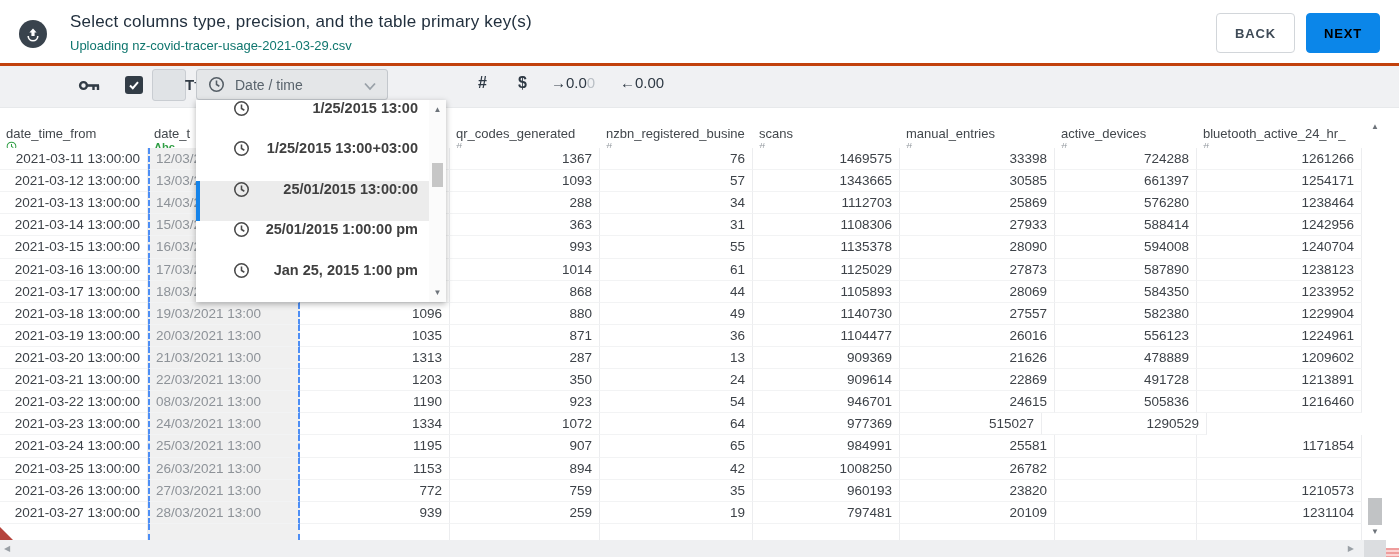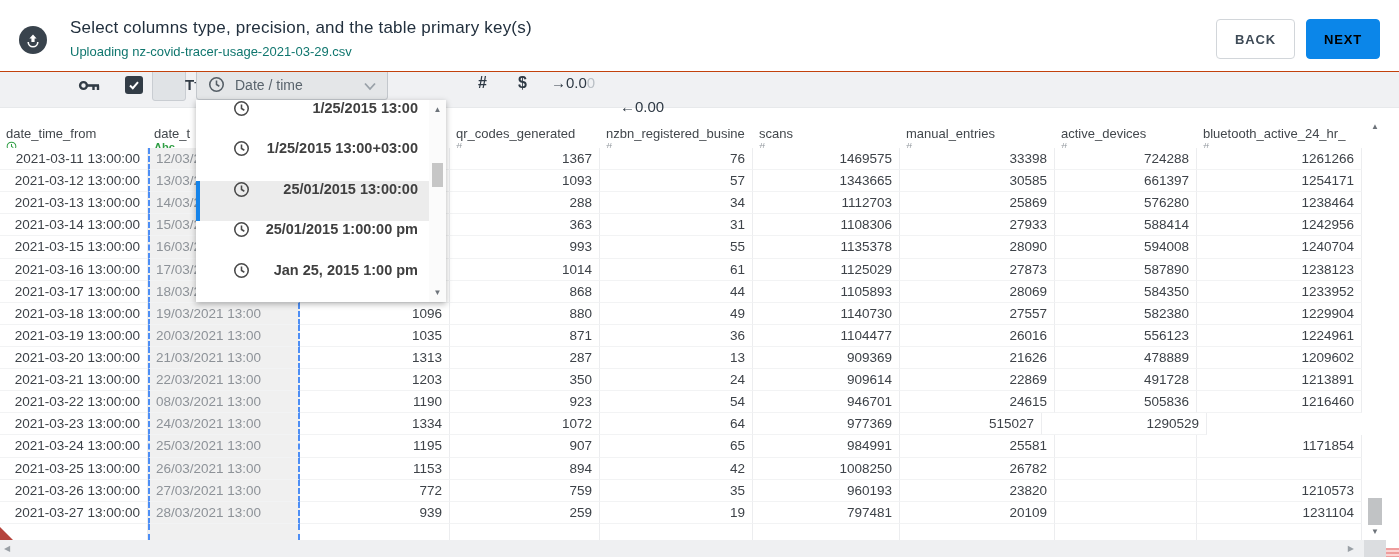--- a/index.html
+++ b/index.html
@@ -1,22 +1,22 @@
 <!DOCTYPE html>
 <html><head>
 <meta charset="utf-8">
 <style>
   * { margin:0; padding:0; box-sizing:border-box; }
   html,body { width:1399px; height:560px; overflow:hidden; background:#fff;
               font-family:"Liberation Sans","DejaVu Sans",sans-serif; }
   .app { position:relative; width:1399px; height:560px; background:#fff; }
 
   
-  .topbar { position:absolute; left:0; top:10px; width:1399px; height:62px; background:#fff;
-            border-bottom:1px solid #c2410c; z-index:30; }
+  .topbar { position:absolute; left:0; top:4px; width:1399px; height:62px; background:#fff;
+            border-bottom:3px solid #c2410c; z-index:30; }
   .upload-badge { position:absolute; left:19px; top:16px; width:28px; height:28px; border-radius:50%;
                   background:#39434d; display:flex; align-items:center; justify-content:center; }
   .page-title { position:absolute; left:70px; top:8px; font-size:17px; color:#22303e; letter-spacing:.2px; }
   .page-sub   { position:absolute; left:70px; top:34px; font-size:13px; color:#0f766e; }
   .btn { position:absolute; top:9px; height:40px; border-radius:4px; font-size:13px; font-weight:bold;
          letter-spacing:.8px; display:flex; align-items:center; justify-content:center; cursor:pointer; }
   .btn-back { left:1216px; width:79px; background:#fff; border:1px solid #d2d6da; color:#3f4b57; }
   .btn-next { left:1306px; width:74px; background:#0b86e9; border:1px solid #0b86e9; color:#000000; }
 
   
@@ -32,21 +32,21 @@
   .tb-tt .small { font-size:11px; font-weight:bold; }
   .tb-select { position:absolute; left:196px; top:6px; width:192px; height:31px; background:#e4e6e8;
                border:1px solid #c3c7cc; border-radius:3px; display:flex; align-items:center; cursor:pointer; }
   .tb-select .sel-label { margin-left:10px; font-size:14px; color:#59636c; }
   .tb-select .chev { position:absolute; right:10px; top:9px; }
   .tb-txt { position:absolute; top:11px; font-size:16px; font-weight:bold; color:#2e3944; cursor:pointer; }
   .tb-hash { left:478px; }
   .tb-dollar { left:518px; }
   .tb-dec { font-weight:normal; font-size:15px; }
   .tb-inc-pos { left:551px;text-align:right; }
-  .tb-decr-pos { left:620px;margin-top:24px; }
+  .tb-decr-pos { left:620px; }
   .light-char { color:#b9bfc5; }
 
   
   .thead { position:absolute; left:0; top:124px; width:1362px; height:38px; background:#fff; display:flex; z-index:5; }
   .hcell { position:relative; height:38px; }
   .hlabel { padding:2px 0 0 6px; font-size:13px; color:#42474c; white-space:nowrap; overflow:hidden; }
   .htype { padding-left:6px; margin-top:0px; font-size:11px; height:13px; line-height:13px; }
   .htype.green { color:#2f9e44; font-weight:bold; }
   .htype.gray { color:#949aa0; }
   .hbar { position:absolute; left:1px; right:2px; bottom:0; height:5px; display:flex; }

